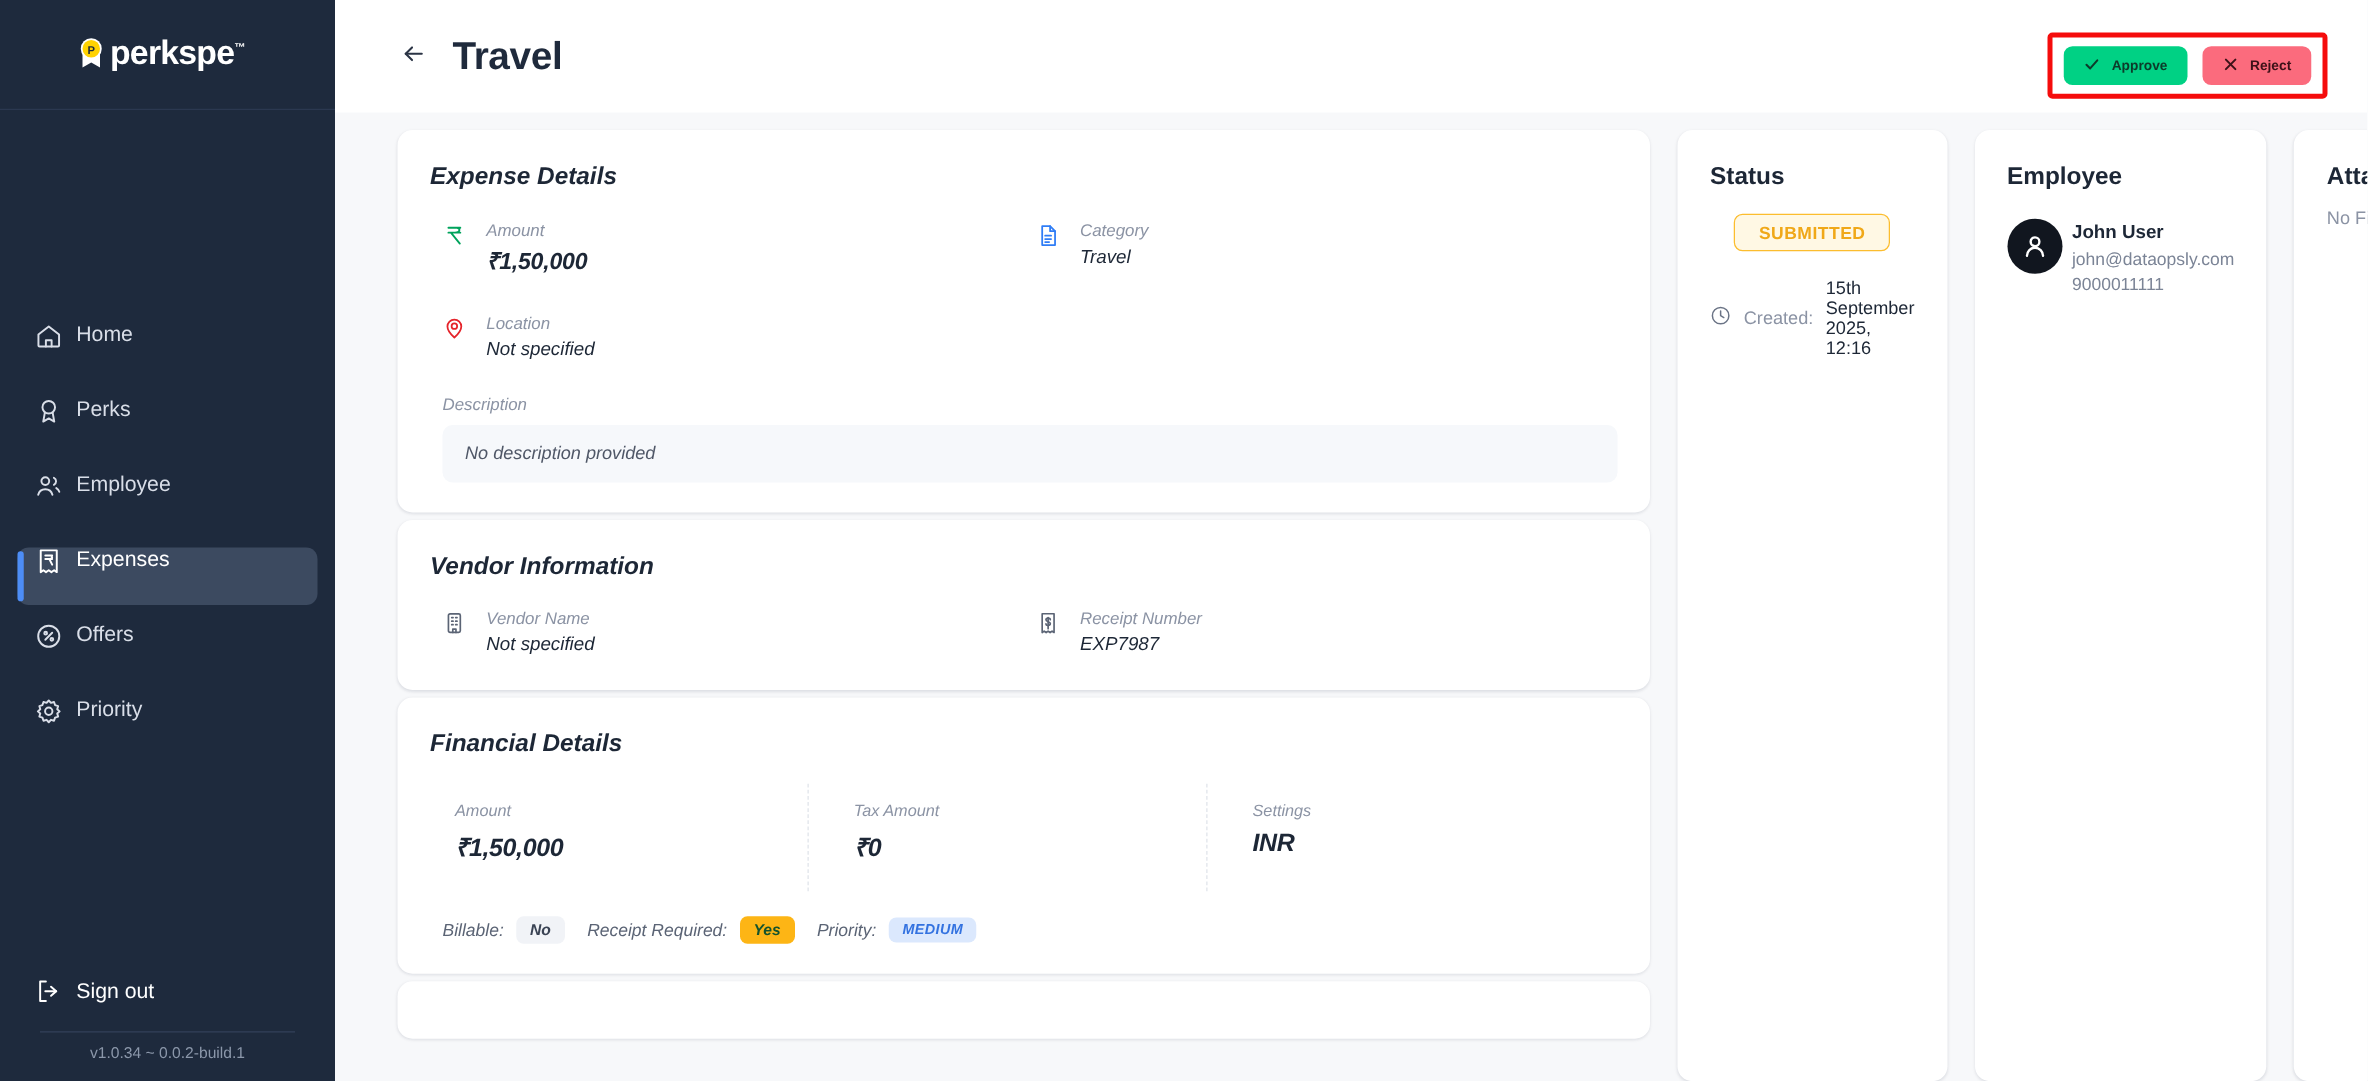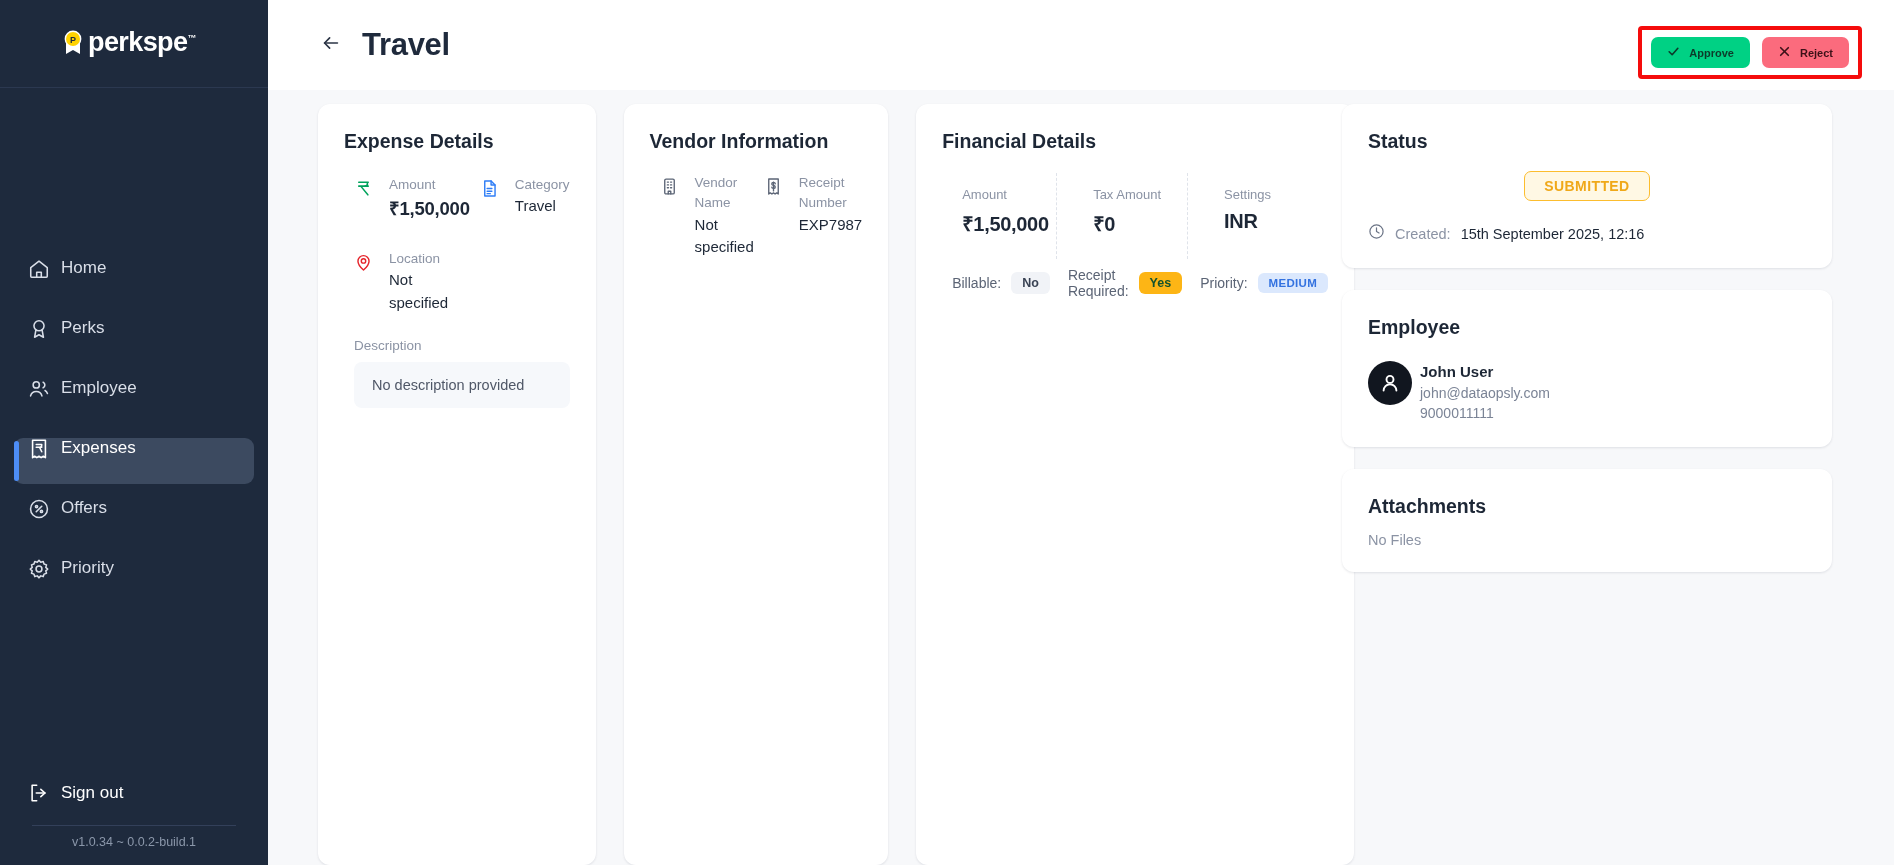--- a/index.html
+++ b/index.html
@@ -90,22 +90,22 @@
     font-family: "Liberation Sans", sans-serif;
   }
   .btn-approve { background: #00d184; color: #0c3b2a; }
   .btn-reject { background: #fb6b7d; color: #3d1118; }
 
   
   .content {
     display: flex; gap: 22px; padding: 14px 38px 0 50px;
     height: 775px;
   }
-  .col-left { width: 1002px; display: flex; gap: 28px; }
-  .col-right { width: 490px; display: flex; flex-direction: column; gap: 22px; }
+  .col-left { width: 1002px; display: flex; flex-direction: column; gap: 6px; font-style: italic; }
+  .col-right { width: 490px; display: flex; flex-direction: row; gap: 22px; }
 
   .card {
     background: #ffffff; border-radius: 12px;
     box-shadow: 0 1px 3px rgba(20,30,50,0.07), 0 1px 2px rgba(20,30,50,0.04);
     padding: 26px 26px 24px 26px;
   }
   .card-title { font-size: 19.5px; font-weight: 600; color: #1d2736; margin-bottom: 22px; }
   .card-title.tight { margin-bottom: 20px; }
 
   .grid2 { display: grid; grid-template-columns: 1fr 1fr; row-gap: 26px; }
@@ -121,21 +121,21 @@
     padding: 15px 18px; font-size: 14.5px; color: #4f5767;
     margin: 0 0 0 10px;
   }
 
   .fin-grid { display: flex; padding: 0 10px; }
   .fin-cell { flex: 1; padding: 14px 0 22px 10px; }
   .fin-cell + .fin-cell { border-left: 1px dashed #dfe3ea; padding-left: 36px; }
   .fin-label { font-size: 13px; color: #8b93a4; margin-bottom: 8px; }
   .fin-value { font-size: 20px; font-weight: 700; color: #1d2736; letter-spacing: -0.3px; }
 
-  .flags { display: flex; align-items: center; gap: 10px; padding-left: 10px; margin-top: 8px; }
+  .flags { display: flex; align-items: center; gap: 10px; padding-left: 10px; margin-top: 20px; }
   .flag-label { font-size: 14px; color: #5b6475; }
   .pill { font-size: 12.5px; font-weight: 600; border-radius: 6px; padding: 4px 11px; }
   .pill-grey { background: #f1f3f7; color: #3a4354; }
   .pill-amber { background: #fdb515; color: #14532d; }
   .pill-blue { background: #dbe8fd; color: #3372e0; font-size: 11.5px; letter-spacing: 0.3px; }
 
   
   .status-badge-row { display: flex; justify-content: center; margin: 18px 0 22px 0; }
   .status-badge {
     border: 1.5px solid #fcbd2e; background: #fff8e4; color: #f0a818;

